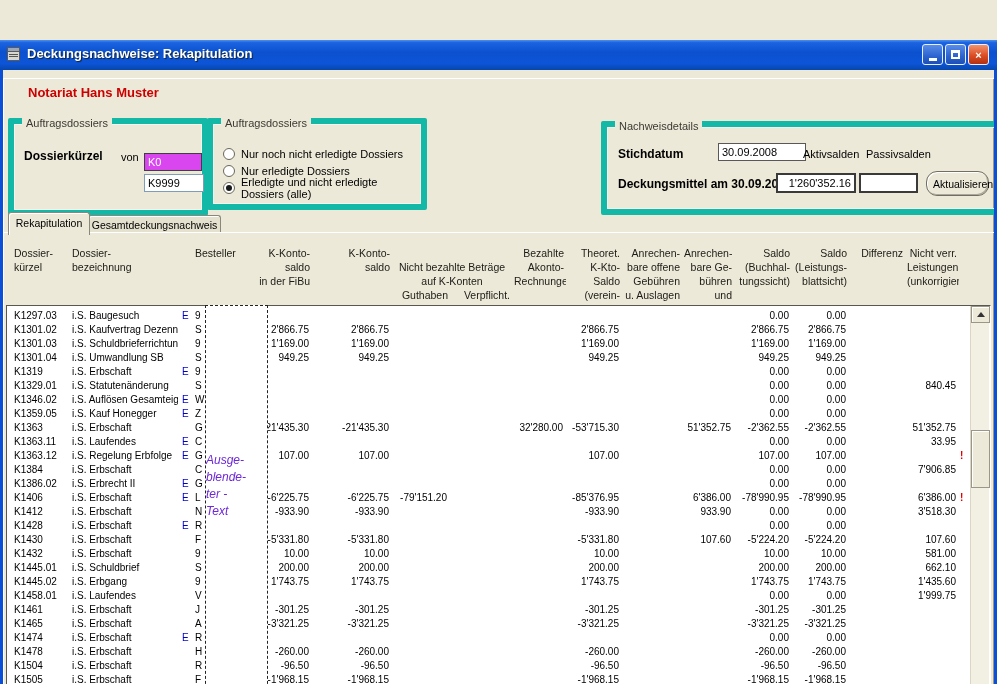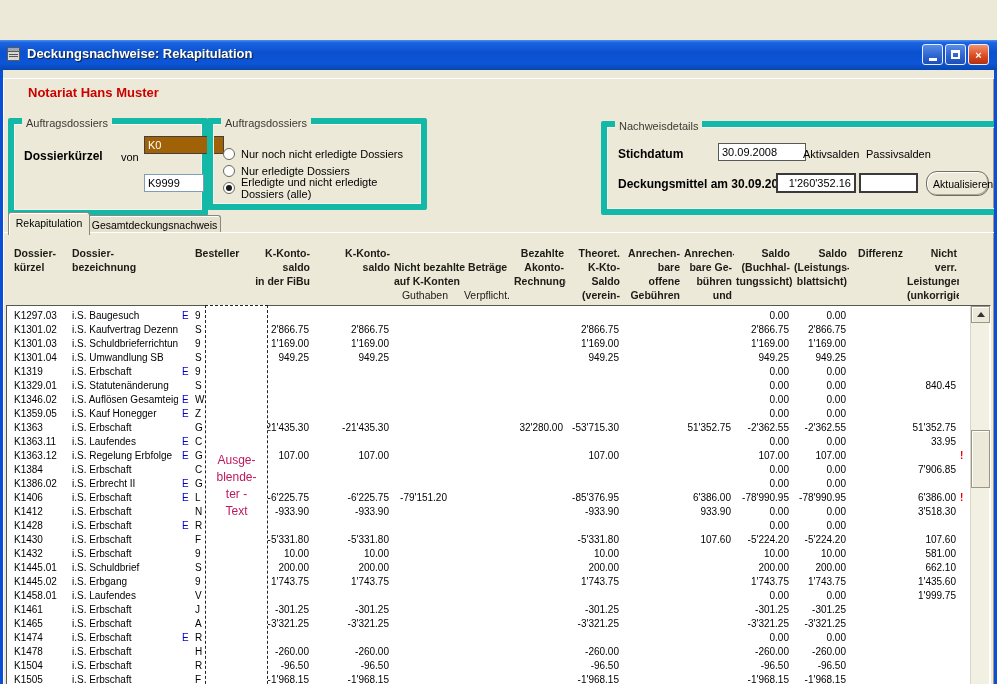--- a/index.html
+++ b/index.html
@@ -35,21 +35,21 @@
   .gb-legend{position:absolute;left:8px;top:-7px;background:#ece9d8;padding:0 4px;font-size:11px;color:#3c3a33;}
   .gb1{left:8px;top:78px;width:188px;height:86px;}
   .gb2{left:207px;top:78px;width:208px;height:80px;}
   .gb3{left:601px;top:81px;width:388px;height:82px;}
   .lbl{font-size:11px;color:#000;position:absolute;}
   .lbl-bold{font-size:12px;font-weight:bold;color:#000;position:absolute;}
   .inp{position:absolute;border:1px solid #7f9db9;background:#fff;font-size:11px;
        font-family:"Liberation Sans",sans-serif;padding:1px 3px;box-sizing:border-box;height:18px;}
   .gb1 .dossierkuerzel{left:10px;top:25px;}
   .gb1 .von-lbl{left:107px;top:27px;} .gb1 .bis-lbl{left:106px;top:54px;padding-left:31px;}
-  .inp-von{left:130px;top:12px;width:80px;background:#a16207;color:#fff;border:1px solid #404040;}
+  .inp-von{left:130px;top:29px;width:58px;background:#d946ef;color:#fff;border:1px solid #404040;}
   .inp-bis{left:130px;top:50px;width:60px;}
   .radio-row{position:relative;height:15px;margin:0 0 2px 10px;font-size:11px;display:flex;align-items:center;}
   #radio-list{position:absolute;left:0;top:22px;width:100%;}
   .radio{width:10px;height:10px;border-radius:50%;border:1px solid #6a675c;background:#fff;
          display:inline-block;margin-right:6px;position:relative;flex:0 0 auto;}
   .radio.sel::after{content:"";position:absolute;left:2px;top:2px;width:6px;height:6px;border-radius:50%;background:#1a1a1a;}
   .gb3 .stichdatum-lbl{left:11px;top:20px;}
   .inp-stichdatum{left:111px;top:16px;width:88px;border:1px solid #58585a;}
   .gb3 .aktiv-lbl{left:196px;top:21px;} .gb3 .passiv-lbl{left:259px;top:21px;}
   .gb3 .deckung-lbl{left:11px;top:50px;}
@@ -65,42 +65,42 @@
        box-shadow:inset 1px 1px 0 #fff;}
   .tab.active{left:8px;top:172px;width:80px;height:22px;line-height:21px;}
   .tab.inactive{left:88px;top:175px;width:131px;height:19px;line-height:18px;z-index:1;background:#e4e1cf;}
 
   
   .tab-panel{position:absolute;left:3px;top:192px;width:991px;height:492px;background:#ece9d8;z-index:2;
     box-shadow:inset 1px 1px 0 #fff, inset -1px 0 0 #9a9788;}
   table.grid{border-collapse:collapse;table-layout:fixed;}
   .hdr-table{position:absolute;left:4px;top:14px;width:963px;}
   .hdr-table td{font-size:10.5px;line-height:14px;vertical-align:top;white-space:pre-line;
-    padding:0 2px;overflow:hidden;color:#1c1b16;font-weight:bold;}
+    padding:0 2px;overflow:hidden;color:#1c1b16;}
   .hdr-table td.h-l{text-align:left;}
   .hdr-table td.h-r{text-align:right;}
-  .grp-label{border-bottom:1px solid #8a887b;padding-bottom:19px;text-align:left;white-space:pre-line;}
+  .grp-label{border-bottom:1px solid #8a887b;padding-bottom:19px;text-align:center;white-space:pre-line;}
   .sub-lbl{position:absolute;font-size:10.5px;text-align:right;padding-right:2px;box-sizing:border-box;color:#1c1b16;}
   .sub-guthaben{left:389px;top:57px;width:58px;}
   .sub-verpflicht{left:447px;top:57px;width:62px;}
 
   .data-box{position:absolute;left:3px;top:73px;width:985px;height:419px;background:#fff;
     border:1px solid #58584f;border-right-color:#fff;border-bottom:none;box-sizing:border-box;overflow:hidden;}
   .rows-table{position:absolute;left:0;top:2px;width:963px;}
   .rows-table td{font-size:10px;height:14px;padding:0 3px 0 2px;white-space:nowrap;overflow:hidden;color:#000;}
   .rows-table td.a-l{text-align:left;}
   .rows-table td.a-r{text-align:right;}
   .rows-table td.a-e{text-align:left;color:#0000cc;padding-left:4px;}
   .rows-table td.a-x{text-align:left;color:#e00000;font-weight:bold;padding-left:1px;}
   .rows-table td:first-child{padding-left:7px;}
 
   .hidden-overlay{position:absolute;left:202px;top:73px;width:63px;height:419px;background:#fff;
     border-left:1px dashed #222;border-right:1px dashed #222;border-top:1px dashed #222;
     box-sizing:border-box;z-index:4;}
-  .hidden-text{margin-top:146px;text-align:center;color:#be185d;
+  .hidden-text{margin-top:146px;font-style:italic;color:#6d28d9;
     font-size:12px;line-height:17px;white-space:pre-line;}
 
   .scrollbar{position:absolute;left:967px;top:74px;width:19px;height:417px;background:#f2f0e3;z-index:5;
     border-left:1px solid #d9d6c5;box-sizing:border-box;}
   .sb-btn{position:absolute;left:0;top:0;width:19px;height:17px;background:#ece9d8;
     border:1px solid #9a9788;box-sizing:border-box;box-shadow:inset 1px 1px 0 #fff;
     display:flex;align-items:center;justify-content:center;}
   .sb-arrow-up{width:0;height:0;border-left:4px solid transparent;border-right:4px solid transparent;
     border-bottom:5px solid #333;}
   .sb-thumb{position:absolute;left:0;top:124px;width:19px;height:58px;background:#ece9d8;

